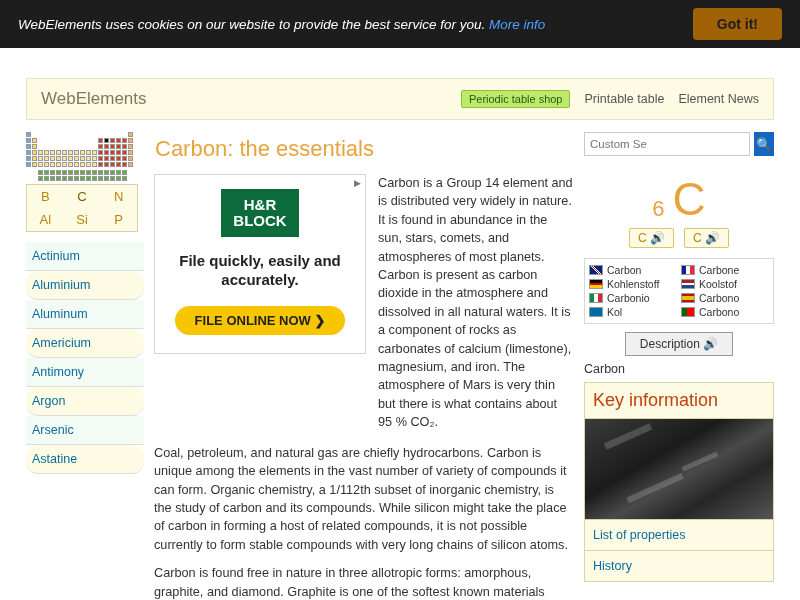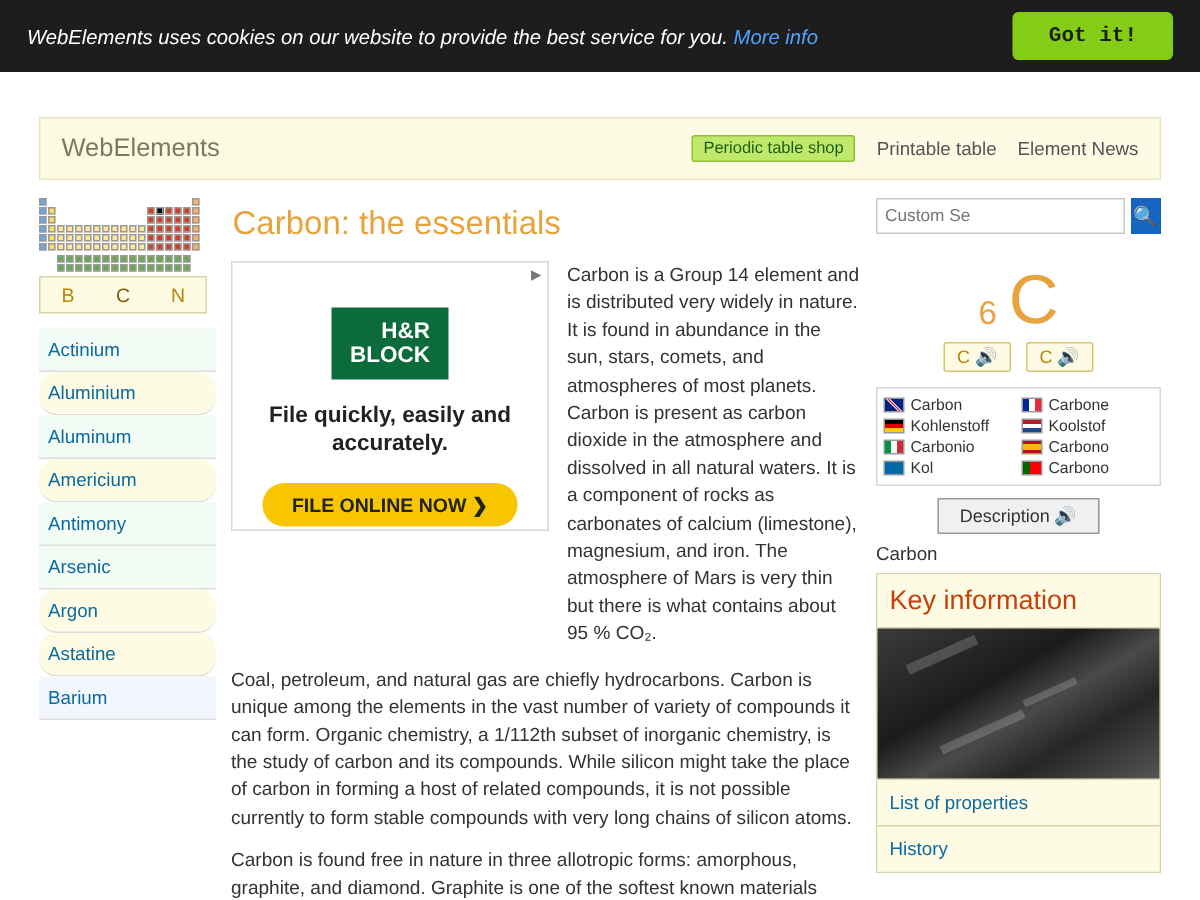--- a/index.html
+++ b/index.html
@@ -24,29 +24,29 @@
     padding: 0 18px;
     font-size: 13.5px;
   }
   #cookie-bar .cookie-text { flex: 1; font-style: italic; }
   #cookie-bar .cookie-link {
     color: #4da3ff;
     text-decoration: none;
     cursor: pointer;
   }
   #cookie-accept {
-    background: #84cc16;
+    background: #a16207;
     color: #1d1d1d;
     border: none;
     border-radius: 4px;
     font-size: 14px;
     font-weight: bold;
     padding: 8px 24px;
     cursor: pointer;
-    font-family: Liberation Mono, monospace;
+    font-family: Liberation Sans, sans-serif;
   }
 
   
   #page {
     width: 800px;
     height: 552px;
     background: #ffffff;
     position: relative;
   }
 
@@ -158,22 +158,22 @@
     font-size: 9px;
     color: #777;
   }
   #ad-logo {
     background: #0b6b3a;
     color: #ffffff;
     font-weight: bold;
     font-size: 15px;
     line-height: 1.05;
     padding: 8px 12px;
-    text-align: right;
-    margin-top: 20px;
+    text-align: center;
+    margin-top: 4px;
   }
   #ad-head {
     margin-top: 14px;
     text-align: center;
     font-size: 15px;
     color: #222;
     line-height: 1.3;
     font-weight: bold;
   }
   #ad-cta {
@@ -436,32 +436,36 @@
           <div class="cell" style="left: 96px; top: 44px; background: rgb(106, 168, 79);"></div>
           <div class="cell" style="left: 78px; top: 6px; background: rgb(0, 0, 0);"></div>
         </div>
 
       <div id="symbol-grid">
         <div class="row">
           <div class="sc">B</div>
           <div class="sc dark">C</div>
           <div class="sc">N</div>
         </div>
+        <div class="row">
+          <div class="sc">Al</div>
+          <div class="sc">Si</div>
+          <div class="sc">P</div>
+        </div>
       </div>
 
       <div id="element-list">
         <div class="el-item tint-a">Actinium</div>
         <div class="el-item tint-b">Aluminium</div>
         <div class="el-item tint-a">Aluminum</div>
         <div class="el-item tint-b">Americium</div>
         <div class="el-item tint-a">Antimony</div>
+        <div class="el-item tint-b">Argon</div>
         <div class="el-item tint-a">Arsenic</div>
-        <div class="el-item tint-b">Argon</div>
         <div class="el-item tint-b">Astatine</div>
-        <div class="el-item tint-c">Barium</div>
       </div>
     </div>
 
     <div id="mid-col">
       <h1 id="page-title">Carbon: the essentials</h1>
 
       <div id="article-top">
         <div id="ad-box">
           <div id="ad-marker">▶</div>
           <div id="ad-logo">

